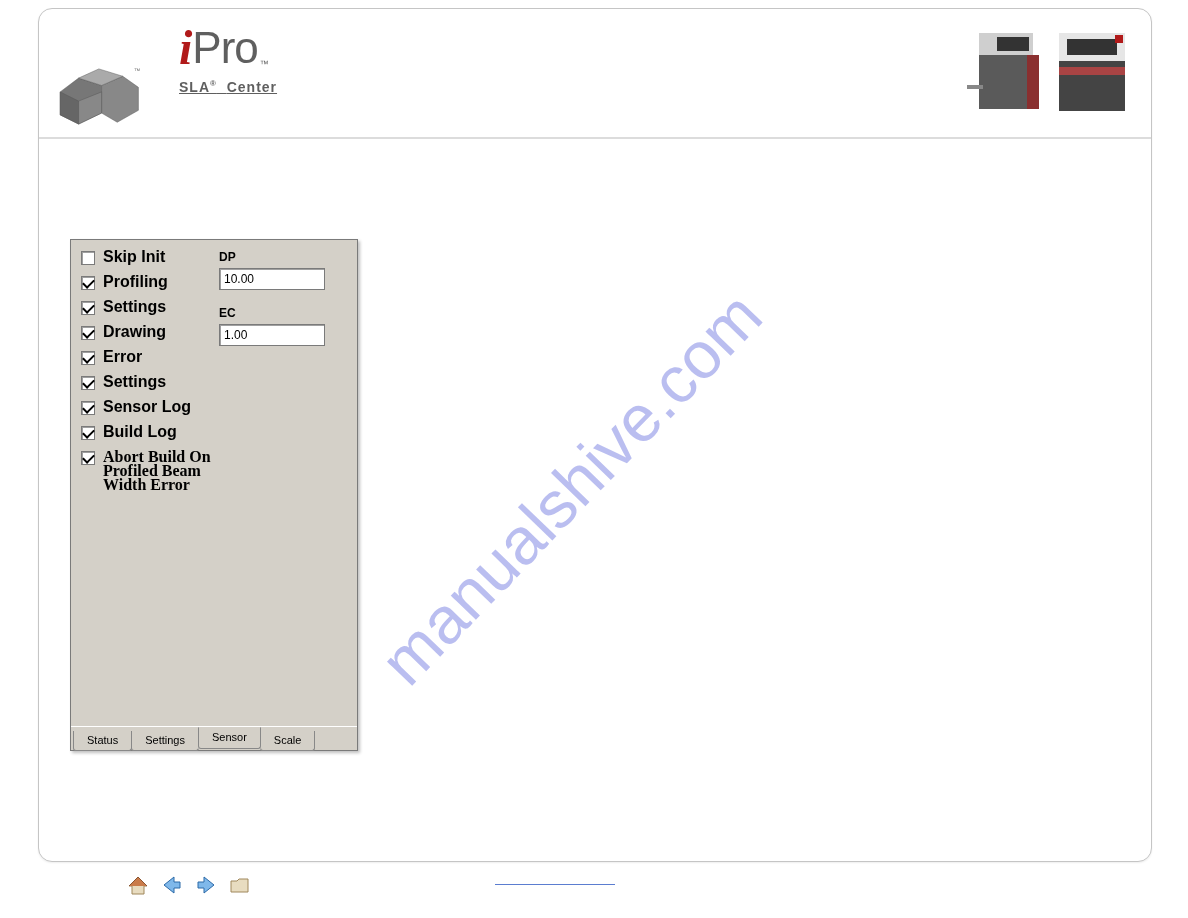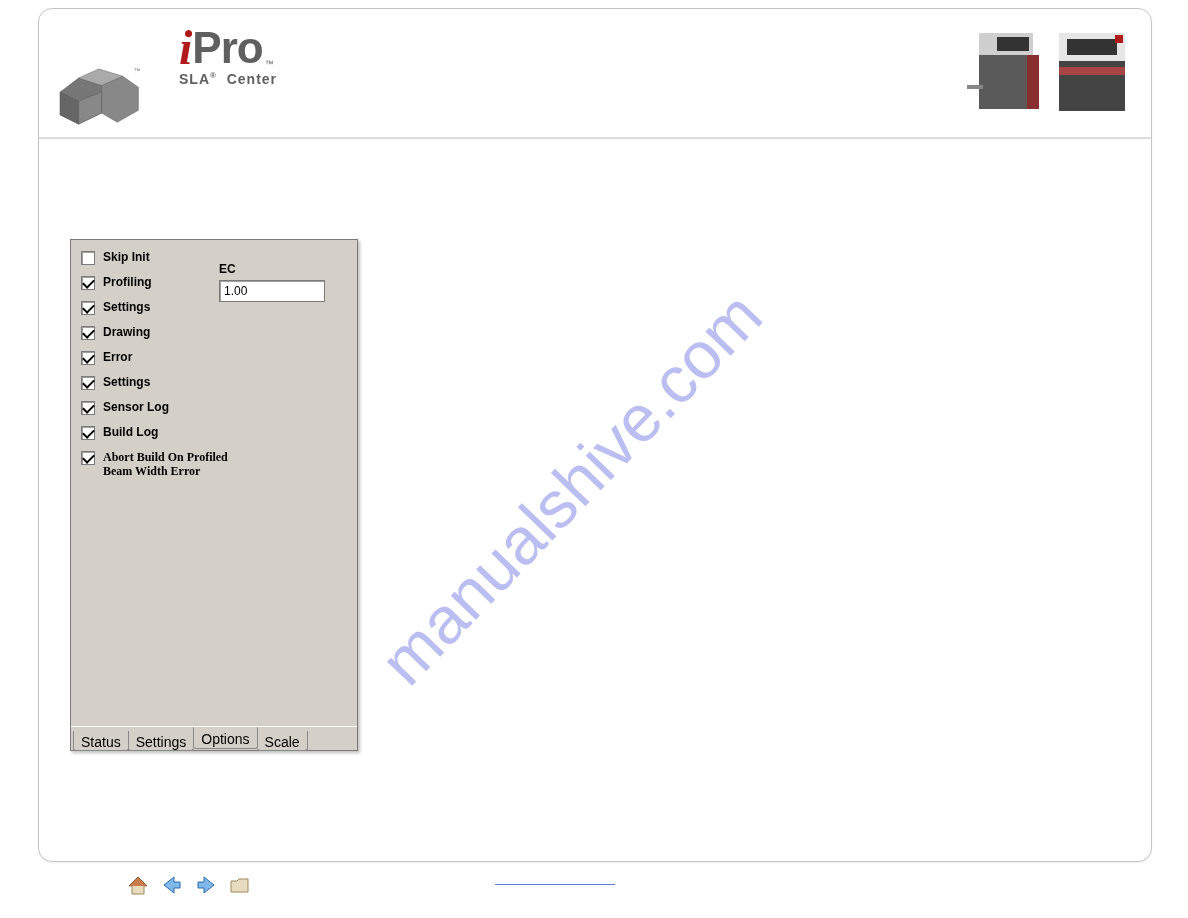--- a/index.html
+++ b/index.html
@@ -32,23 +32,23 @@
       width: 92px; height: 75px;
     }
     .logo-3ds svg { width: 100%; height: 100%; }
     
     .brand {
       position: absolute;
       left: 140px; top: 18px;
     }
     .brand-line1 { display: flex; align-items: flex-end; }
     .brand-i { color: #b11a1a; font-family: "Times New Roman", serif; font-style: italic; font-weight: bold; font-size: 48px; line-height: 42px; }
-    .brand-pro { color: #5f5f5f; font-family: Arial, sans-serif; font-weight: bold; font-size: 44px; line-height: 42px; letter-spacing: -1px; }
+    .brand-pro { color: #5f5f5f; font-family: Arial, sans-serif; font-weight: normal; font-size: 44px; line-height: 42px; letter-spacing: -1px; }
     .brand-tm { color: #5f5f5f; font-size: 9px; vertical-align: top; margin-left: 2px; }
-    .brand-line2 { color: #5f5f5f; font-size: 14px; font-weight: bold; margin-top: 2px; letter-spacing: 1px; }
+    .brand-line2 { color: #5f5f5f; font-size: 14px; font-weight: bold; margin-top: 10px; letter-spacing: 1px; text-decoration: underline; }
     .brand-line2 sup { font-size: 8px; }
     
     .machines {
       position: absolute;
       right: 14px; top: 18px;
       width: 170px; height: 94px;
     }
     .machines svg { width: 100%; height: 100%; }
     
     .watermark {
@@ -83,21 +83,21 @@
     .check-col {
       position: absolute;
       left: 10px; top: 10px;
       width: 150px;
     }
     .chk-row {
       display: flex;
       align-items: flex-start;
       margin-bottom: 10px;
       font-weight: bold;
-      font-size: 12px;
+      font-size: 16px;
       color: #000;
     }
     .chk-row.last { margin-top: 6px; font-family: Liberation Serif, serif; }
     .chk {
       width: 14px; height: 14px;
       background: #fff;
       border: 1px solid #7a7a7a;
       box-shadow: inset 1px 1px 0 #a0a0a0;
       margin-right: 8px;
       flex-shrink: 0;
@@ -136,23 +136,23 @@
       left: 0; bottom: 0;
       height: 24px;
       width: 100%;
       display: flex;
       align-items: flex-end;
       padding-left: 2px;
       border-top: 1px solid #fff;
       background: #d4d0c8;
     }
     .tab {
-      font-size: 14px;
+      font-size: 11px;
       color: #000;
-      padding: 3px 7px 4px;
+      padding: 3px 13px 4px;
       border: 1px solid #888;
       border-top: none;
       border-radius: 0 0 3px 3px;
       background: #d4d0c8;
       margin-right: -1px;
       position: relative;
       top: 1px;
       height: 20px;
     }
     .tab.active {
@@ -276,32 +276,36 @@
           <span class="chk checked"></span>
           <span class="chk-label">Build Log</span>
         </div>
         <div class="chk-row last">
           <span class="chk checked"></span>
           <span class="chk-label multi" style="width:170px">Abort Build On Profiled Beam Width Error</span>
         </div>
       </div>
 
       <div class="field-col">
+        <div class="field-group">
+          <div class="field-label">DP</div>
+          <input class="field-input" type="text" value="10.00" style="">
+        </div>
         <div class="field-group" style="margin-top:12px">
           <div class="field-label">EC</div>
           <input class="field-input" type="text" value="1.00" style="">
         </div>
       </div>
 
     </div>
 
     <div class="tabs">
       <div class="tab">Status</div>
       <div class="tab">Settings</div>
-      <div class="tab active">Options</div>
+      <div class="tab active">Sensor</div>
       <div class="tab">Scale</div>
     </div>
   </div>
 
 </div>
 
 <div class="bottom-bar">
   <div class="bb-btn">
     <svg viewBox="0 0 24 22">
         <path d="M3 12 L12 3 L21 12 L18 12 L18 20 L6 20 L6 12 Z" fill="#e8dcc0" stroke="#a0885c" stroke-width="1"></path>

